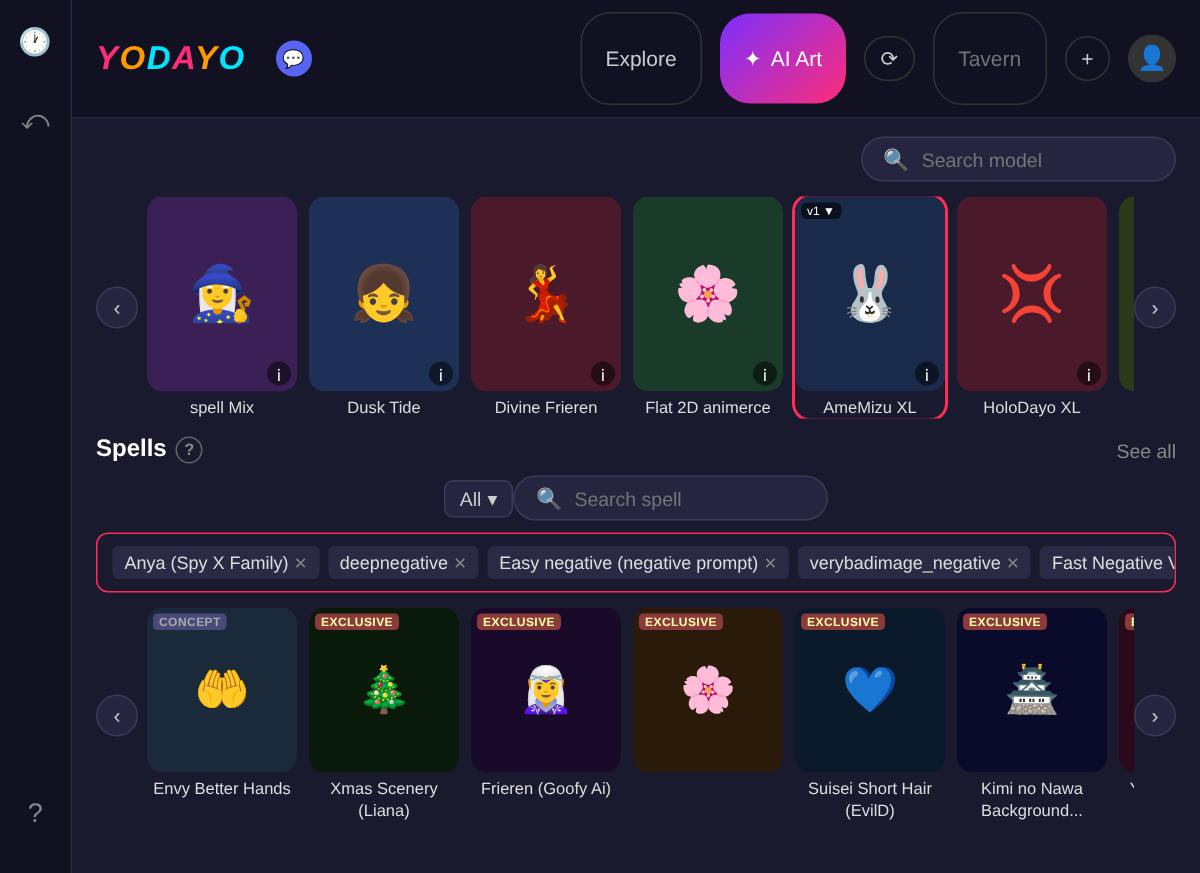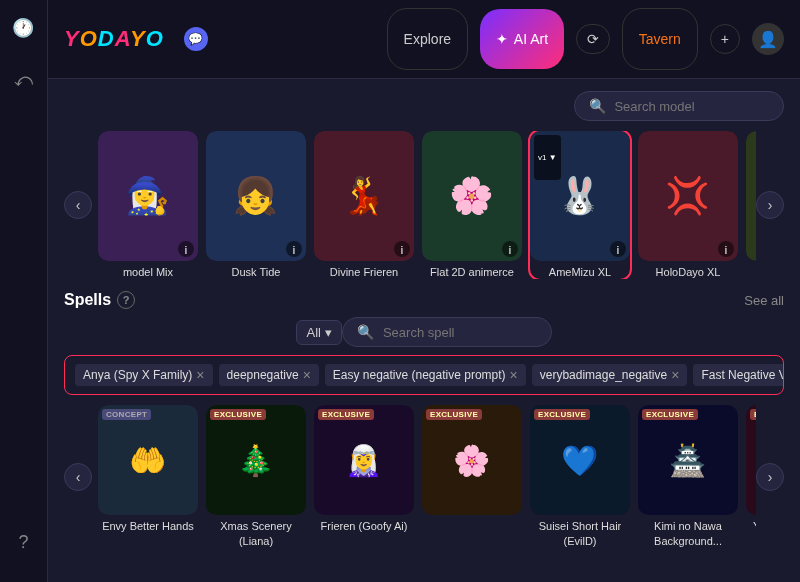--- a/index.html
+++ b/index.html
@@ -97,21 +97,21 @@
       gap: 6px;
     }
     .nav-btn-history {
       background: transparent;
       color: #ccc;
       border: 1px solid #333;
       padding: 6px 10px;
     }
     .nav-btn-tavern {
       background: transparent;
-      color: #f97316;
+      color: #737373;
       border: 1px solid #333;
     }
     .nav-btn-plus {
       background: transparent;
       color: #ccc;
       border: 1px solid #333;
       padding: 6px 10px;
     }
     .nav-btn-user {
       background: #333;
@@ -216,21 +216,21 @@
       font-size: 28px;
       border-radius: 10px;
     }
     .model-badge {
       position: absolute;
       top: 4px;
       left: 4px;
       background: rgba(0,0,0,0.6);
       color: #fff;
       font-size: 8px;
-      padding: 18px 4px;
+      padding: 1px 4px;
       border-radius: 4px;
     }
     .model-info-icon {
       position: absolute;
       bottom: 4px;
       right: 4px;
       color: #fff;
       font-size: 11px;
       background: rgba(0,0,0,0.5);
       border-radius: 50%;
@@ -438,21 +438,21 @@
       <div class="carousel-arrow">‹</div>
       <div class="models-list" id="models-list">
           <div class="model-card">
     <div class="model-img">
       <div class="model-img-bg" style="background:#3a2055">
         <span style="font-size:36px">🧙‍♀️</span>
       </div>
 
       <div class="model-info-icon">ℹ</div>
     </div>
-    <div class="model-name">model Mix</div>
+    <div class="model-name">spell Mix</div>
   </div>
           <div class="model-card">
     <div class="model-img">
       <div class="model-img-bg" style="background:#1e3055">
         <span style="font-size:36px">👧</span>
       </div>
 
       <div class="model-info-icon">ℹ</div>
     </div>
     <div class="model-name">Dusk Tide</div>

